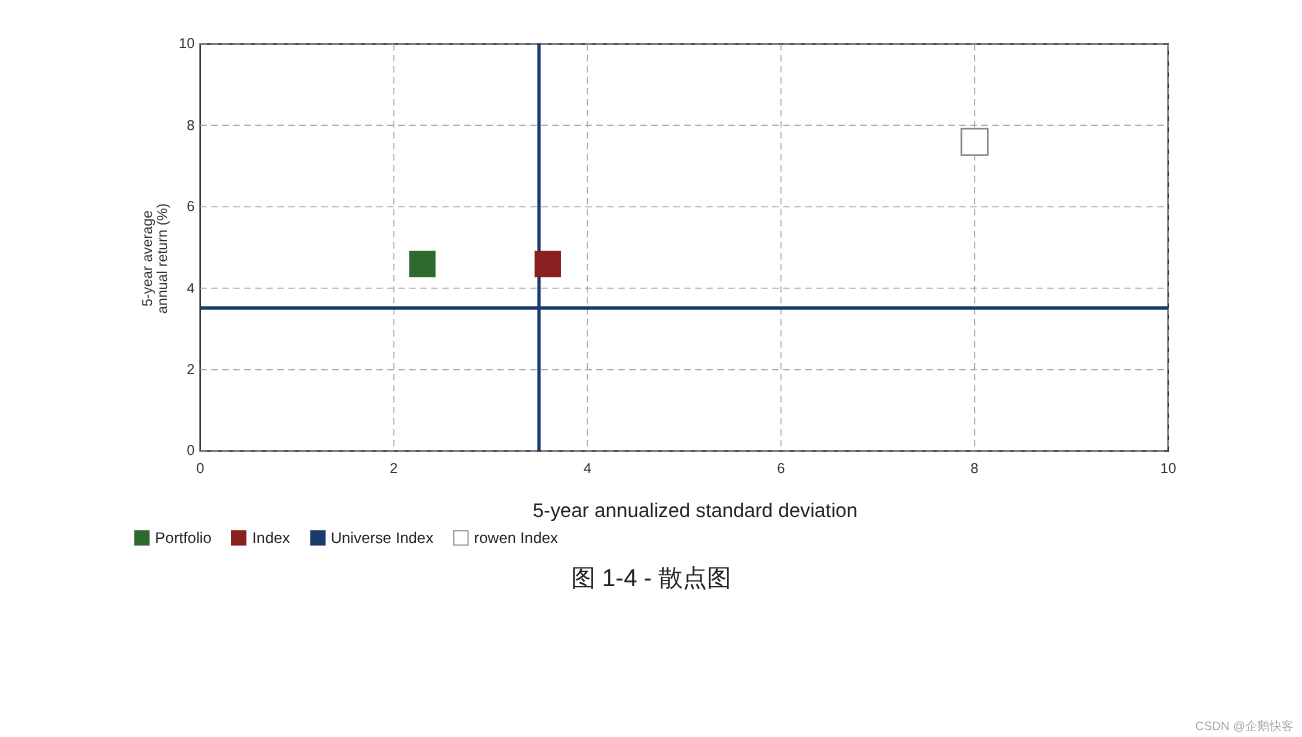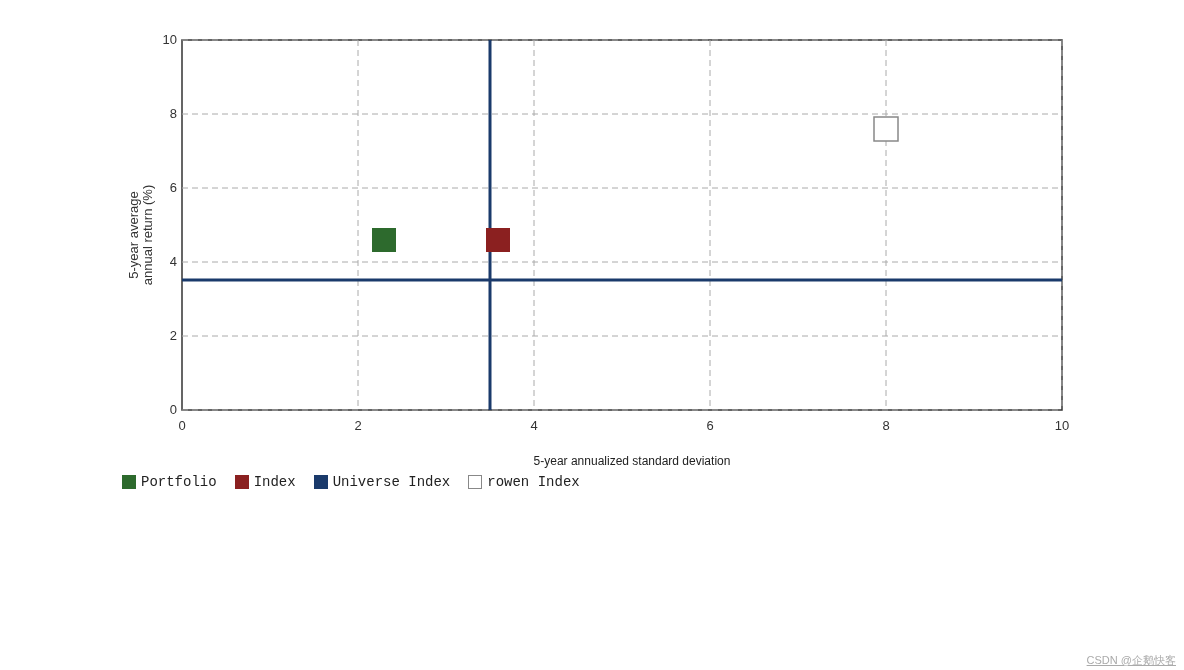--- a/index.html
+++ b/index.html
@@ -22,34 +22,33 @@
     .chart-area {
       position: relative;
       margin-left: 80px;
       margin-right: 20px;
     }
     svg.scatter-plot {
       display: block;
     }
     .x-axis-label {
       text-align: center;
-      font-size: 12px;
+      font-size: 18px;
       color: #222;
       margin-top: 4px;
       margin-left: 80px;
     }
     .legend {
       display: flex;
       align-items: center;
       gap: 18px;
       margin-left: 80px;
       margin-top: 6px;
       font-size: 14px;
       color: #222;
-      font-family: Liberation Mono, monospace;
     }
     .legend-item {
       display: flex;
       align-items: center;
       gap: 5px;
     }
     .legend-square {
       width: 14px;
       height: 14px;
       display: inline-block;
@@ -60,21 +59,20 @@
       color: #222;
       margin-top: 14px;
       font-weight: normal;
     }
     .watermark {
       position: absolute;
       bottom: 2px;
       right: 8px;
       font-size: 11px;
       color: #aaa;
-      text-decoration: underline;
     }
   </style>
 </head>
 <body>
 
 <div class="chart-container">
   <div class="chart-area">
     <svg class="scatter-plot" width="950" height="430">
 
       <rect x="60" y="20" width="880" height="370" fill="white" stroke="#333" stroke-width="1.5"></rect>
@@ -135,15 +133,16 @@
     <div class="legend-item">
       <span class="legend-square" style="background:#1a3a6b;"></span>
       <span>Universe Index</span>
     </div>
     <div class="legend-item">
       <span class="legend-square" style="background:#fff; border: 1px solid #888;"></span>
       <span>rowen Index</span>
     </div>
   </div>
 
+  <div class="chart-title">图 1-4 - 散点图</div>
 </div>
 
 <div class="watermark">CSDN @企鹅快客</div>
 
 </body></html>

